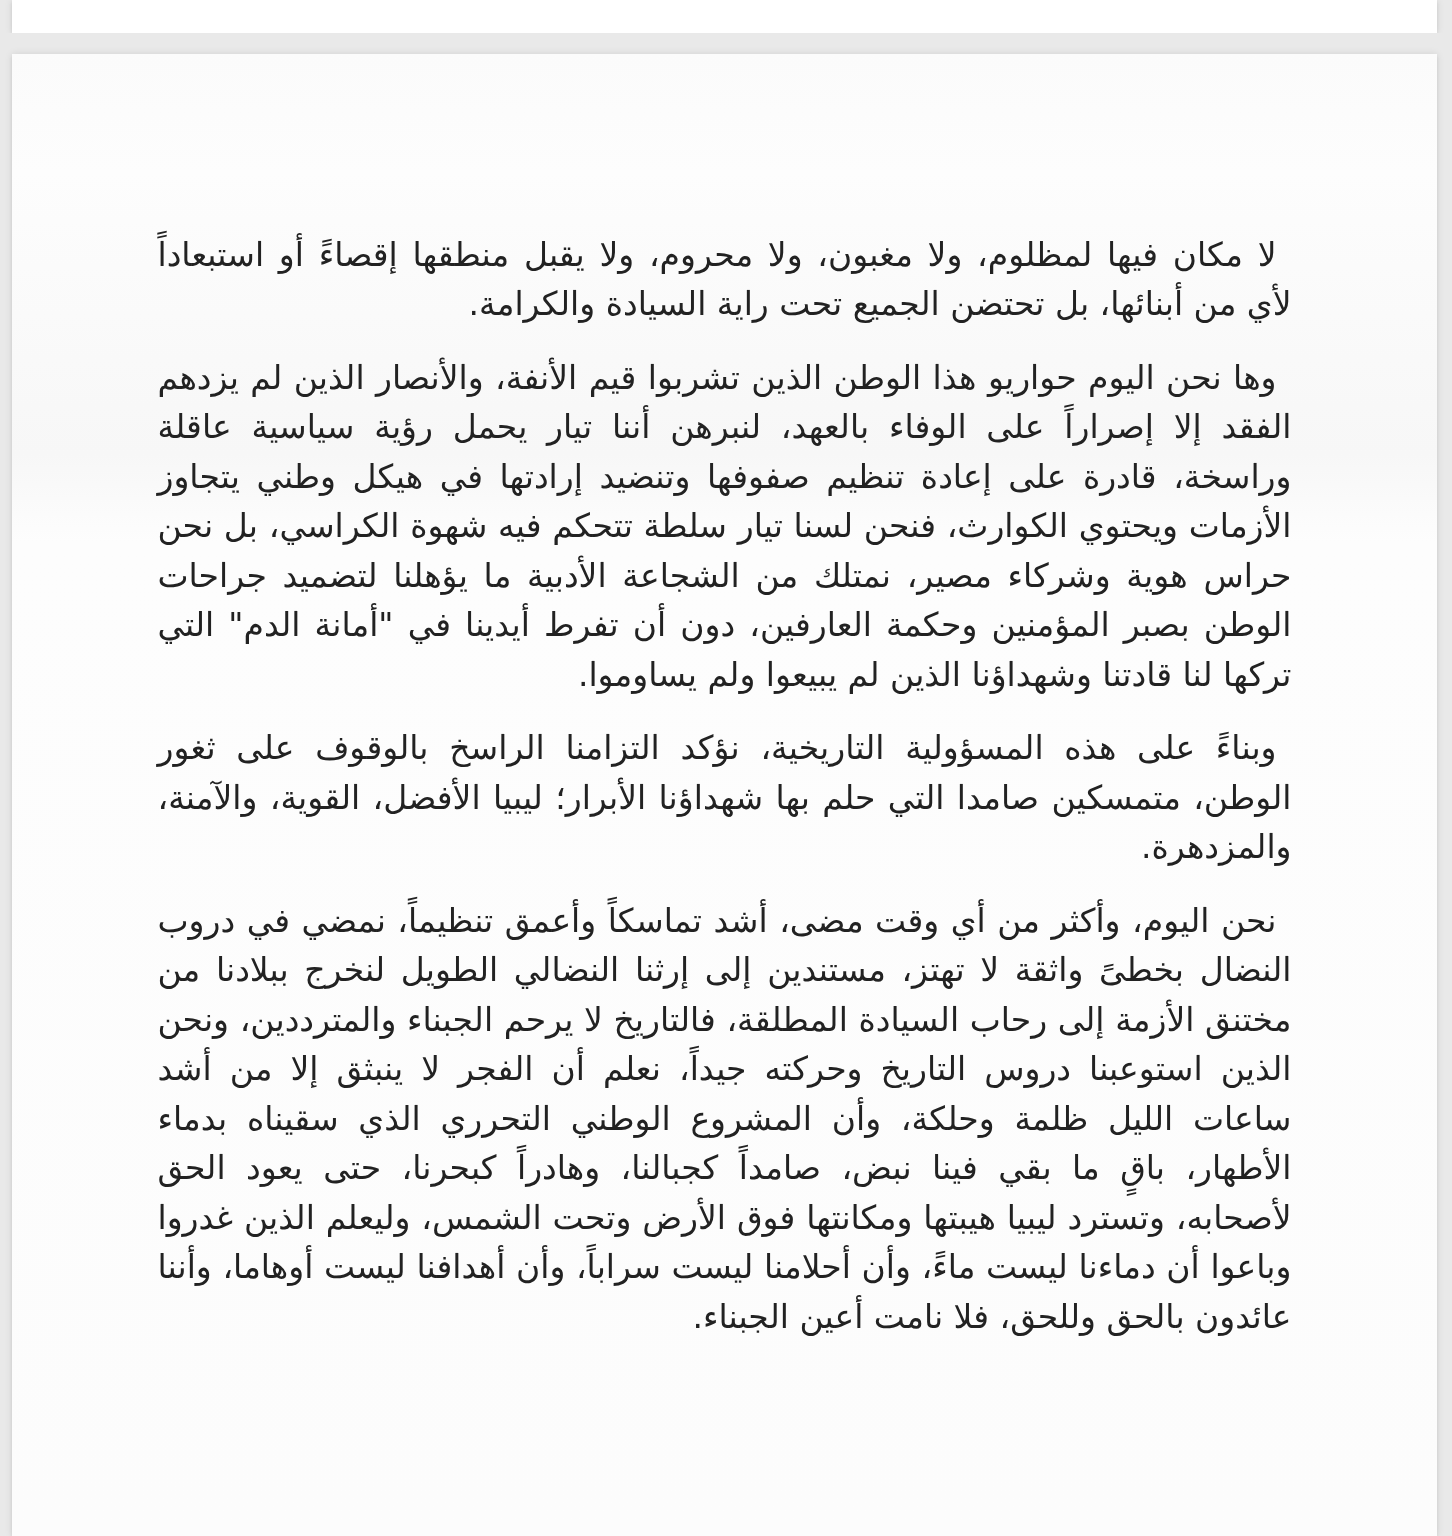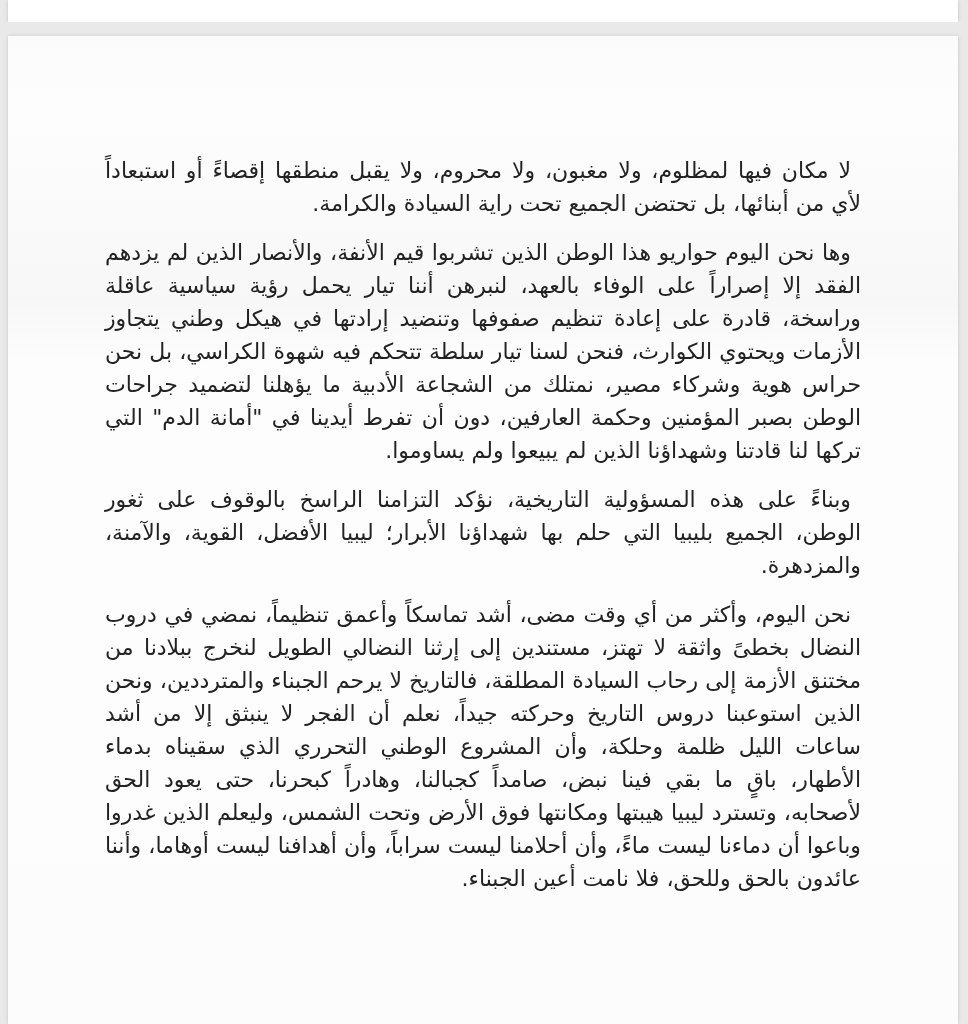--- a/index.html
+++ b/index.html
@@ -58,17 +58,17 @@
 <body>
 
 <div class="page page-prev"></div>
 
 <div class="page-gap"></div>
 
 <div class="page page-main">
   <div class="page-inner">
     <p>لا مكان فيها لمظلوم، ولا مغبون، ولا محروم، ولا يقبل منطقها إقصاءً أو استبعاداً لأي من أبنائها، بل تحتضن الجميع تحت راية السيادة والكرامة.</p>
     <p>وها نحن اليوم حواريو هذا الوطن الذين تشربوا قيم الأنفة، والأنصار الذين لم يزدهم الفقد إلا إصراراً على الوفاء بالعهد، لنبرهن أننا تيار يحمل رؤية سياسية عاقلة وراسخة، قادرة على إعادة تنظيم صفوفها وتنضيد إرادتها في هيكل وطني يتجاوز الأزمات ويحتوي الكوارث، فنحن لسنا تيار سلطة تتحكم فيه شهوة الكراسي، بل نحن حراس هوية وشركاء مصير، نمتلك من الشجاعة الأدبية ما يؤهلنا لتضميد جراحات الوطن بصبر المؤمنين وحكمة العارفين، دون أن تفرط أيدينا في "أمانة الدم" التي تركها لنا قادتنا وشهداؤنا الذين لم يبيعوا ولم يساوموا.</p>
-    <p>وبناءً على هذه المسؤولية التاريخية، نؤكد التزامنا الراسخ بالوقوف على ثغور الوطن، الجميع بليبيا التي حلم بها شهداؤنا الأبرار؛ ليبيا الأفضل، القوية، والآمنة، والمزدهرة.</p>
+    <p>وبناءً على هذه المسؤولية التاريخية، نؤكد التزامنا الراسخ بالوقوف على ثغور الوطن، متمسكين صامدا التي حلم بها شهداؤنا الأبرار؛ ليبيا الأفضل، القوية، والآمنة، والمزدهرة.</p>
     <p>نحن اليوم، وأكثر من أي وقت مضى، أشد تماسكاً وأعمق تنظيماً، نمضي في دروب النضال بخطىً واثقة لا تهتز، مستندين إلى إرثنا النضالي الطويل لنخرج ببلادنا من مختنق الأزمة إلى رحاب السيادة المطلقة، فالتاريخ لا يرحم الجبناء والمترددين، ونحن الذين استوعبنا دروس التاريخ وحركته جيداً، نعلم أن الفجر لا ينبثق إلا من أشد ساعات الليل ظلمة وحلكة، وأن المشروع الوطني التحرري الذي سقيناه بدماء الأطهار، باقٍ ما بقي فينا نبض، صامداً كجبالنا، وهادراً كبحرنا، حتى يعود الحق لأصحابه، وتسترد ليبيا هيبتها ومكانتها فوق الأرض وتحت الشمس، وليعلم الذين غدروا وباعوا أن دماءنا ليست ماءً، وأن أحلامنا ليست سراباً، وأن أهدافنا ليست أوهاما، وأننا عائدون بالحق وللحق، فلا نامت أعين الجبناء.</p>
 
   </div>
 </div>
 
 </body></html>

